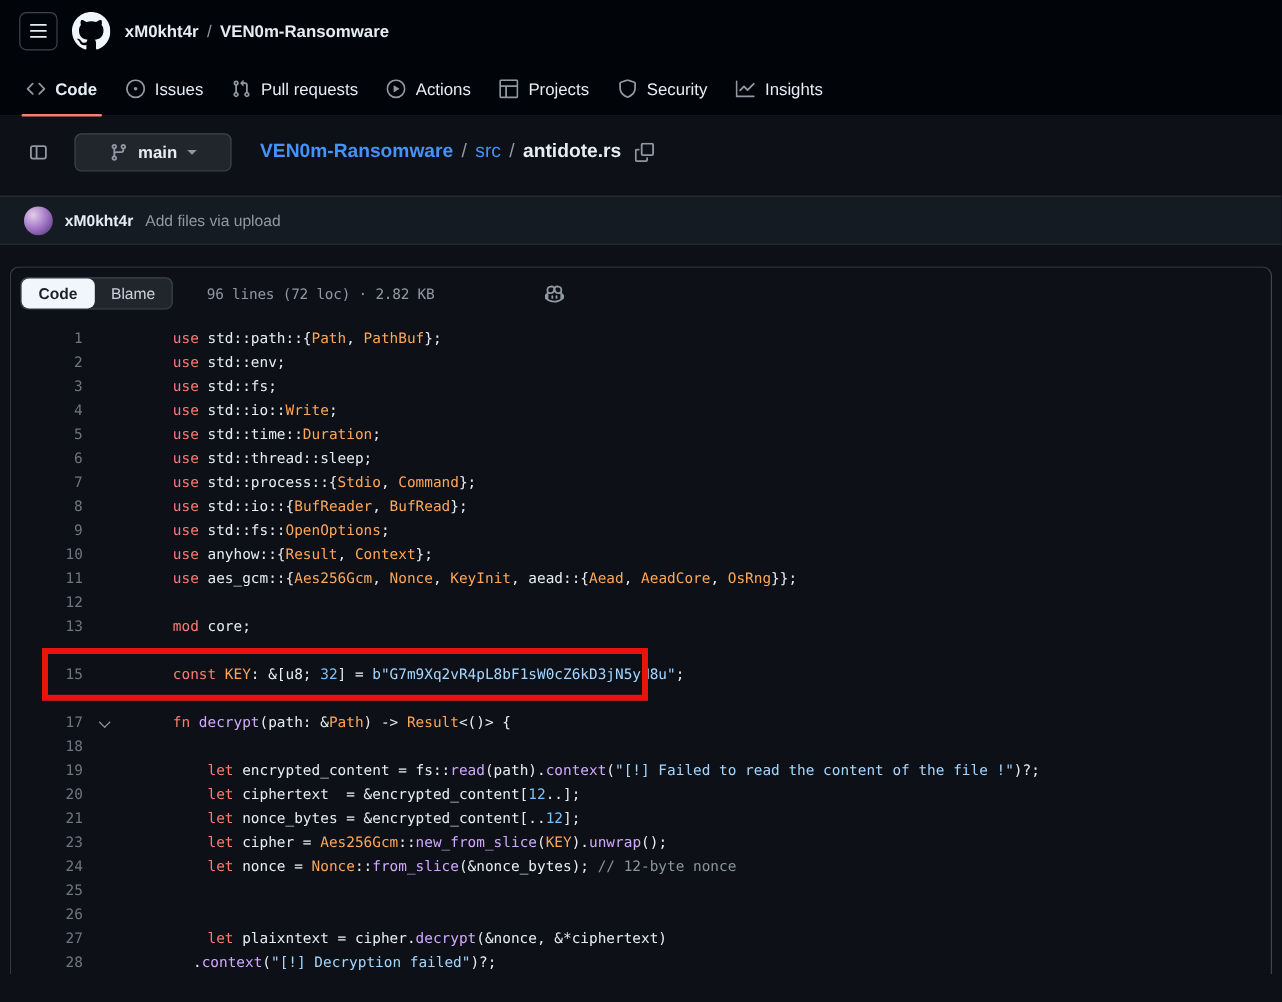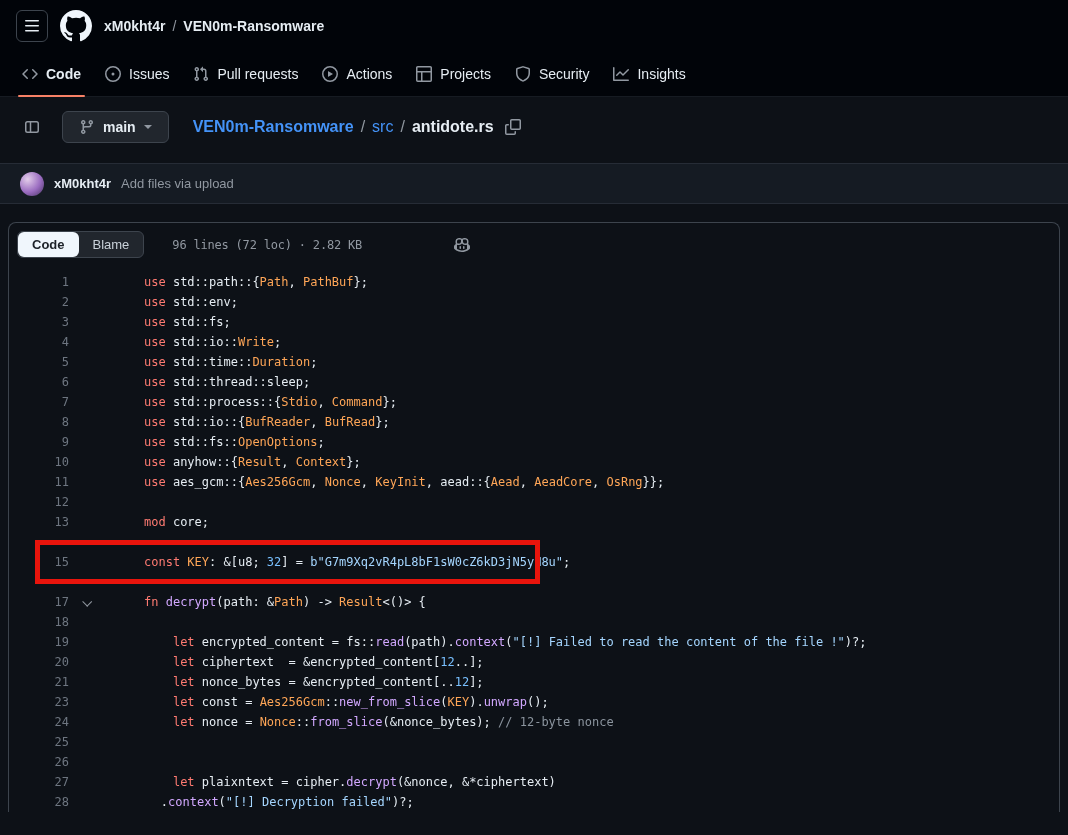--- a/index.html
+++ b/index.html
@@ -23,21 +23,21 @@
   
   .repo-nav { background: var(--header_bg, #010409); display: flex; padding: 0 10px; height: 45px; border-bottom: 1px solid #161b22; }
   .nav-tab { display: flex; align-items: center; gap: 8px; padding: 0 12px; font-size: 14px; color: var(--text, #e6edf3); position: relative; cursor: pointer; }
   .nav-tab svg { color: #9198a1; }
   .nav-tab.active { font-weight: 600; }
   .nav-tab.active::after { content: ""; position: absolute; left: 8px; right: 8px; bottom: -1px; height: 2px; border-radius: 2px; background: var(--tab_underline, #f78166); }
 
   
   .file-nav-row { display: flex; align-items: center; gap: 14px; padding: 14px 16px 20px; }
   .sidebar-toggle { background: transparent; border: none; color: #9198a1; width: 32px; height: 32px; display: flex; align-items: center; justify-content: center; cursor: pointer; }
-  .branch-btn { display: flex; align-items: center; gap: 8px; height: 32px; padding: 0 16px; background: #21262d; border: 1px solid #3d444d; border-radius: 6px; color: var(--text, #e6edf3); font-size: 14px; font-weight: 600; cursor: pointer; font-family: inherit; }
+  .branch-btn { display: flex; align-items: center; gap: 8px; height: 32px; padding: 0 28px; background: #21262d; border: 1px solid #3d444d; border-radius: 6px; color: var(--text, #e6edf3); font-size: 14px; font-weight: 600; cursor: pointer; font-family: inherit; }
   .branch-btn svg { color: #9198a1; }
   .caret-down { width: 0; height: 0; border-left: 4px solid transparent; border-right: 4px solid transparent; border-top: 4px solid #9198a1; }
   .breadcrumb { display: flex; align-items: center; gap: 7px; font-size: 16px; margin-left: 10px; }
   .breadcrumb .crumb-link { color: var(--link_blue, #4493f8); text-decoration: none; cursor: pointer; }
   .breadcrumb .repo-link { font-weight: 600; }
   .bsep { color: #9198a1; }
   .file-name { font-weight: 700; color: #e6edf3; }
   .copy-path { background: none; border: none; color: #9198a1; cursor: pointer; display: flex; margin-left: 4px; }
 
   
@@ -293,21 +293,21 @@
         <span class="code"><span class="tok-w">    </span><span class="tok-k">let</span><span class="tok-w"> ciphertext  = &amp;encrypted_content[</span><span class="tok-n">12</span><span class="tok-w">..];</span></span>
       </div>
       <div class="code-line">
         <span class="ln">21</span>
         <span class="fold"></span>
         <span class="code"><span class="tok-w">    </span><span class="tok-k">let</span><span class="tok-w"> nonce_bytes = &amp;encrypted_content[..</span><span class="tok-n">12</span><span class="tok-w">];</span></span>
       </div>
       <div class="code-line">
         <span class="ln">23</span>
         <span class="fold"></span>
-        <span class="code"><span class="tok-w">    </span><span class="tok-k">let</span><span class="tok-w"> const = </span><span class="tok-t">Aes256Gcm</span><span class="tok-w">::</span><span class="tok-f">new_from_slice</span><span class="tok-w">(</span><span class="tok-t">KEY</span><span class="tok-w">).</span><span class="tok-f">unwrap</span><span class="tok-w">();</span></span>
+        <span class="code"><span class="tok-w">    </span><span class="tok-k">let</span><span class="tok-w"> cipher = </span><span class="tok-t">Aes256Gcm</span><span class="tok-w">::</span><span class="tok-f">new_from_slice</span><span class="tok-w">(</span><span class="tok-t">KEY</span><span class="tok-w">).</span><span class="tok-f">unwrap</span><span class="tok-w">();</span></span>
       </div>
       <div class="code-line">
         <span class="ln">24</span>
         <span class="fold"></span>
         <span class="code"><span class="tok-w">    </span><span class="tok-k">let</span><span class="tok-w"> nonce = </span><span class="tok-t">Nonce</span><span class="tok-w">::</span><span class="tok-f">from_slice</span><span class="tok-w">(&amp;nonce_bytes); </span><span class="tok-c">// 12-byte nonce</span></span>
       </div>
       <div class="code-line">
         <span class="ln">25</span>
         <span class="fold"></span>
         <span class="code"></span>

